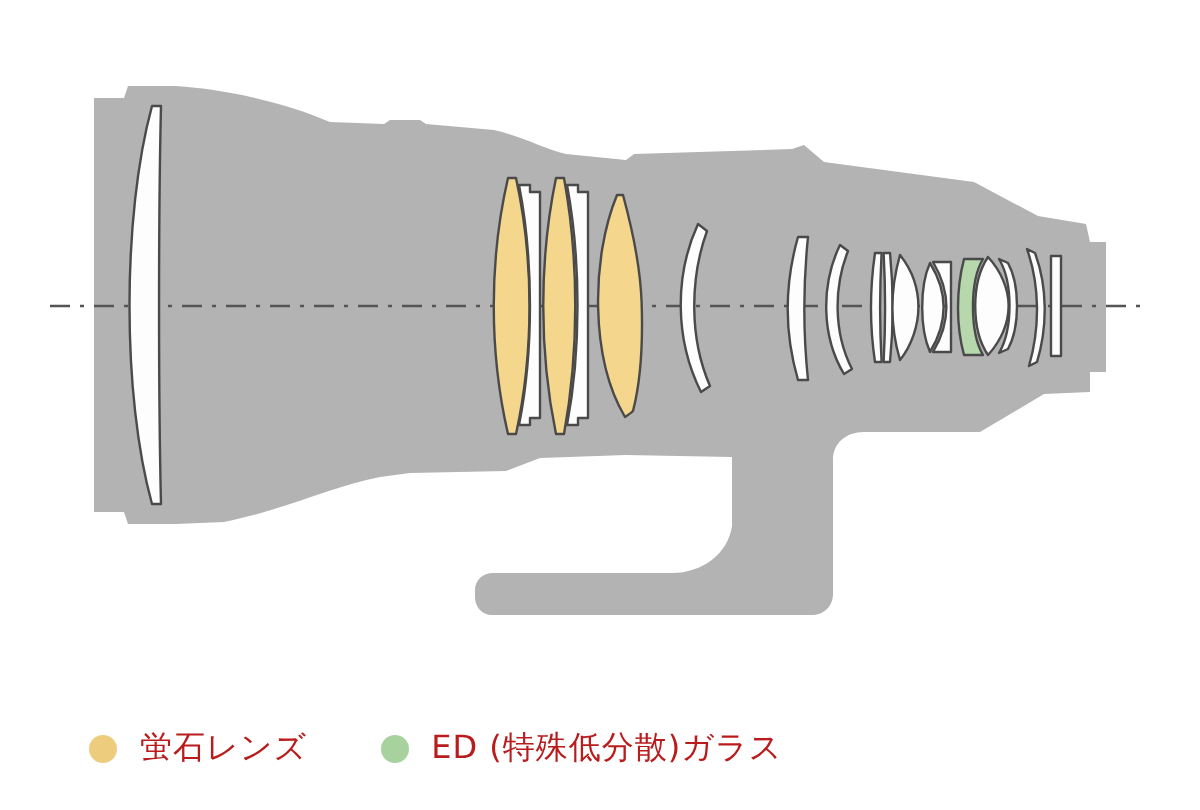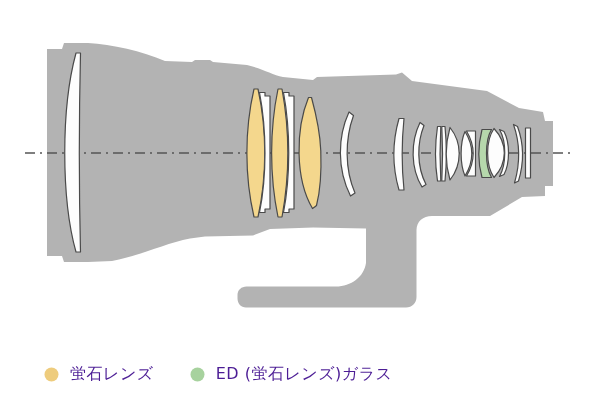--- a/index.html
+++ b/index.html
@@ -30,21 +30,21 @@
     align-items: center;
     gap: 36px;
   }
   .legend-item {
     display: flex;
     align-items: center;
     gap: 11px;
   }
   .legend-label {
     font-size: 16px;
-    color: #4c1d95;
+    color: #b91c1c;
     letter-spacing: 0.5px;
     white-space: nowrap;
   }
 </style>
 </head>
 <body>
 
 <svg id="diagram-svg" width="600" height="405" viewBox="0 0 600 405">
 
   <path d="M47,49 L62,49 L64,43 L88,43
@@ -122,15 +122,15 @@
   <div class="legend-item">
     <svg width="15" height="15" viewBox="0 0 15 15">
       <circle cx="7.5" cy="7.5" r="7" fill="#eecc7d"></circle>
     </svg>
     <span class="legend-label">蛍石レンズ</span>
   </div>
   <div class="legend-item">
     <svg width="15" height="15" viewBox="0 0 15 15">
       <circle cx="7.5" cy="7.5" r="7" fill="#a7d29e"></circle>
     </svg>
-    <span class="legend-label">ED (蛍石レンズ)ガラス</span>
+    <span class="legend-label">ED (特殊低分散)ガラス</span>
   </div>
 </div>
 
 </body></html>

